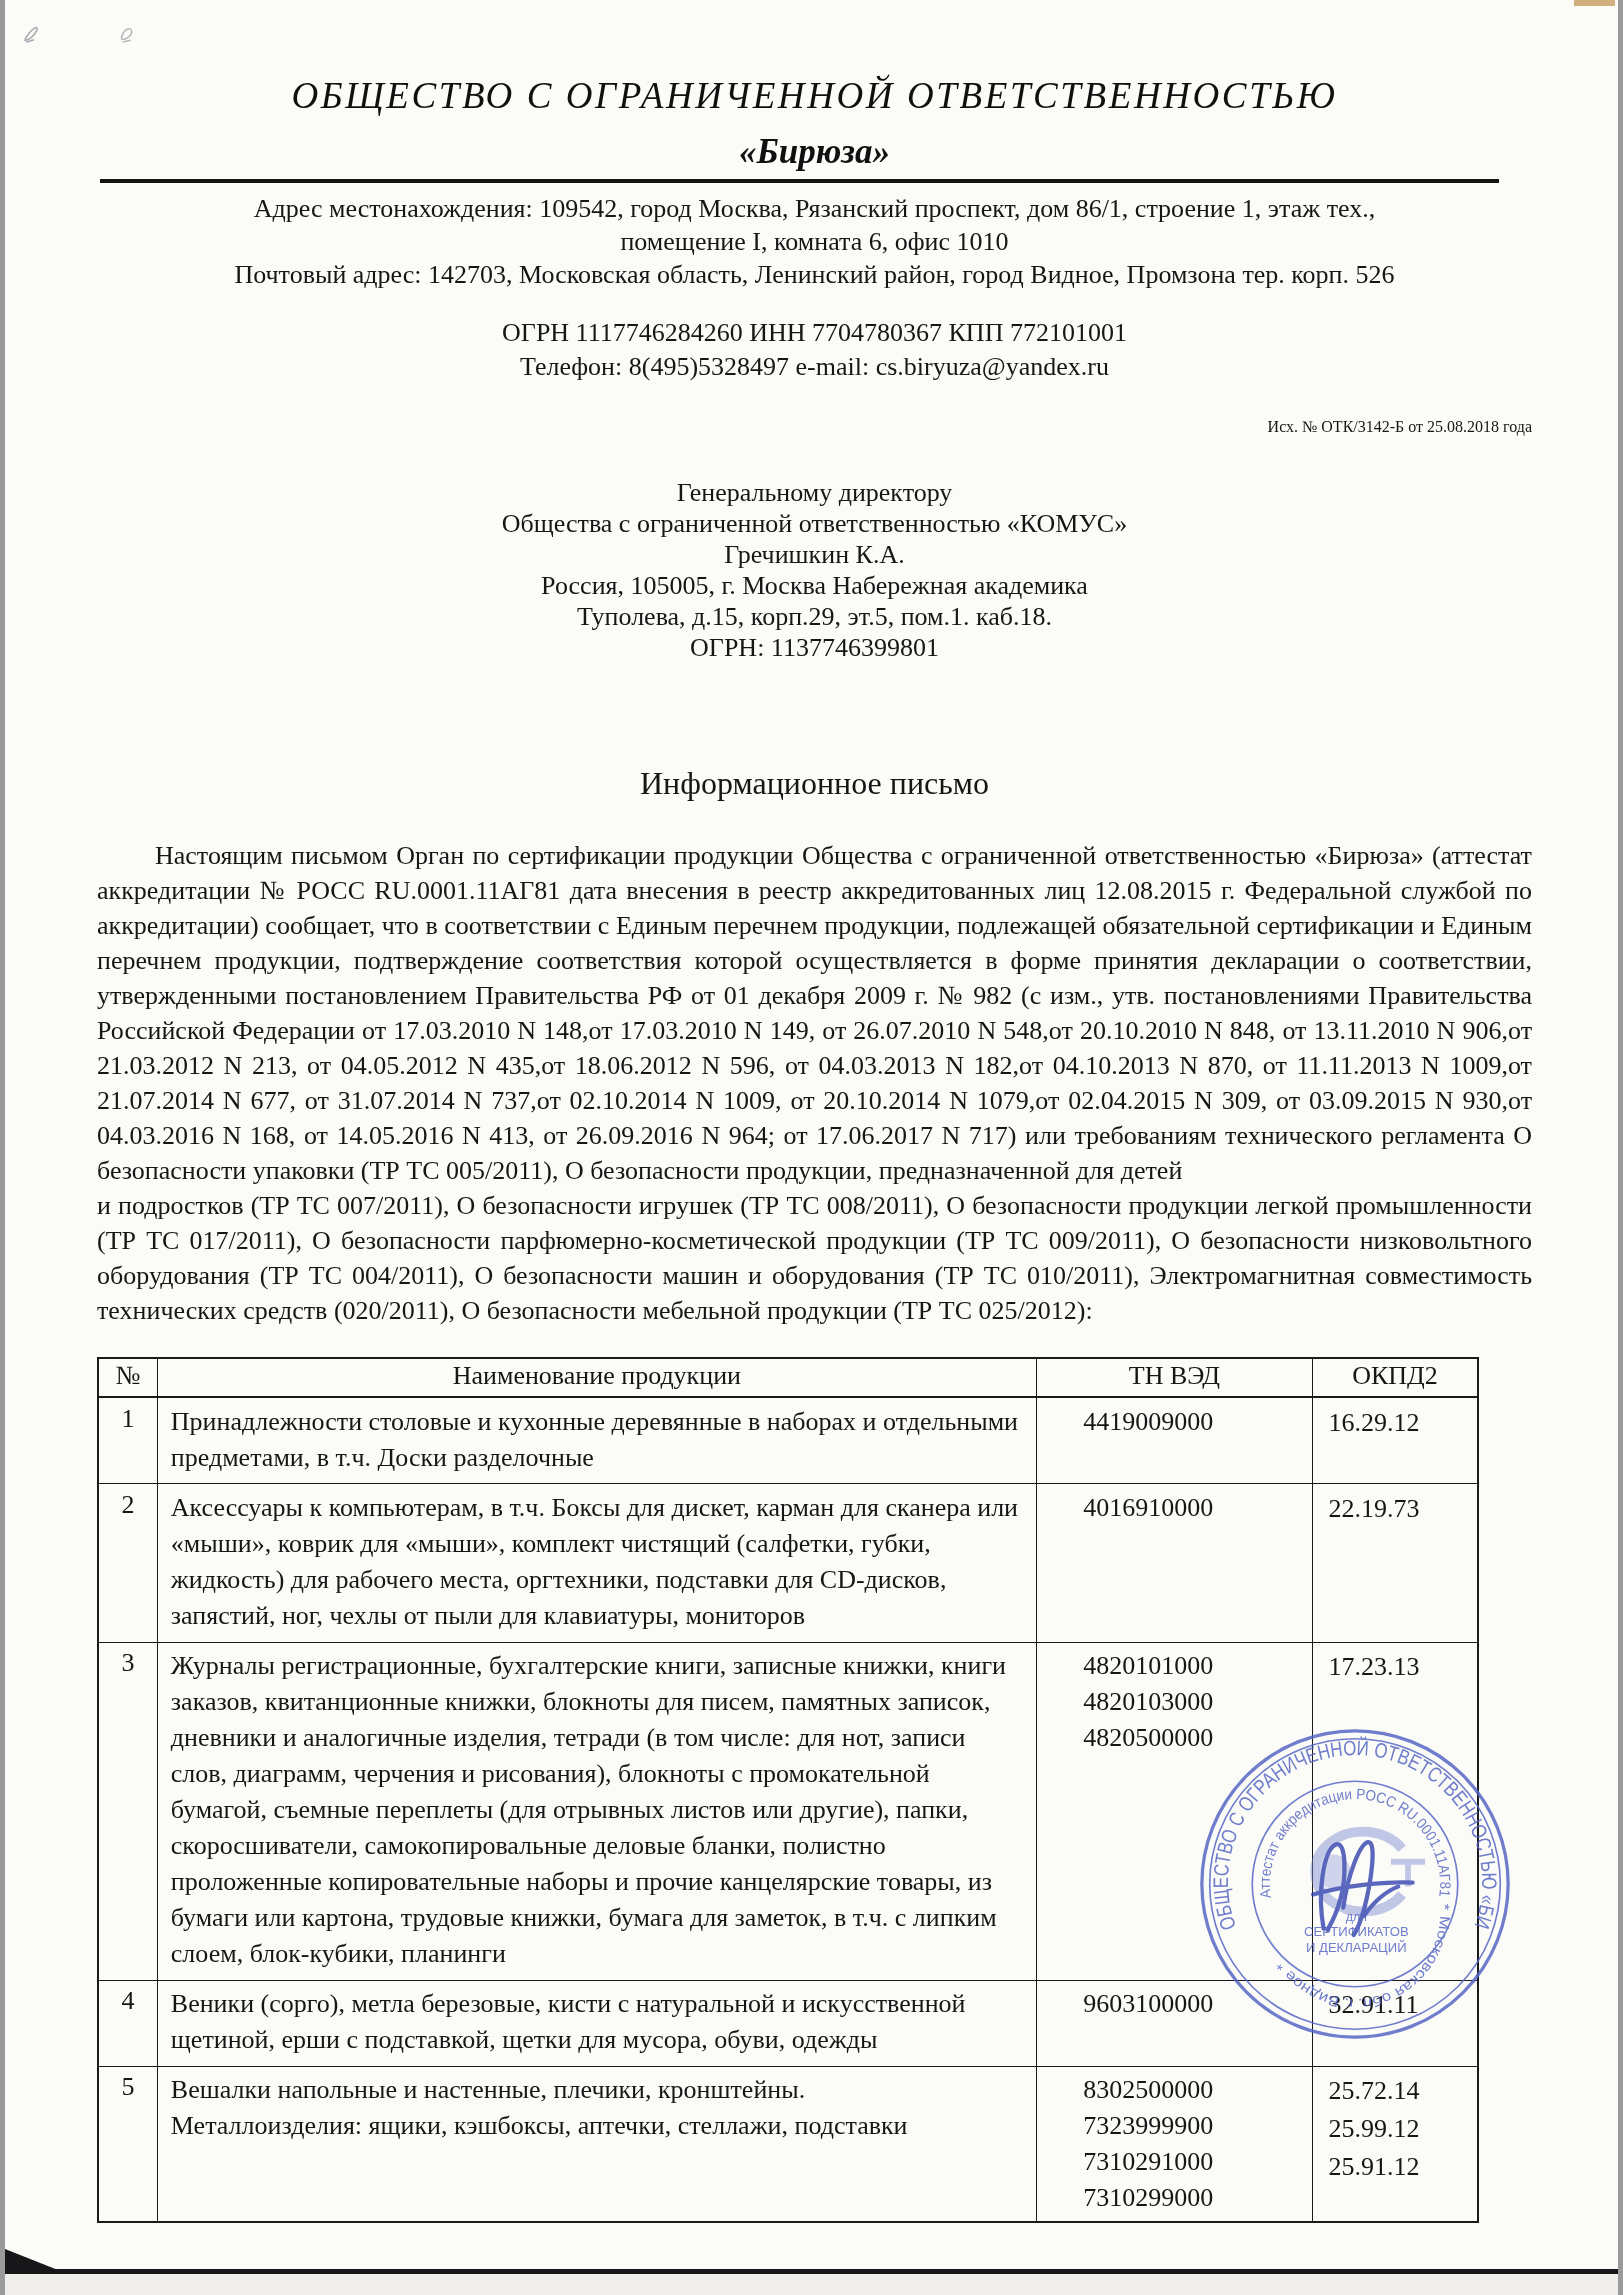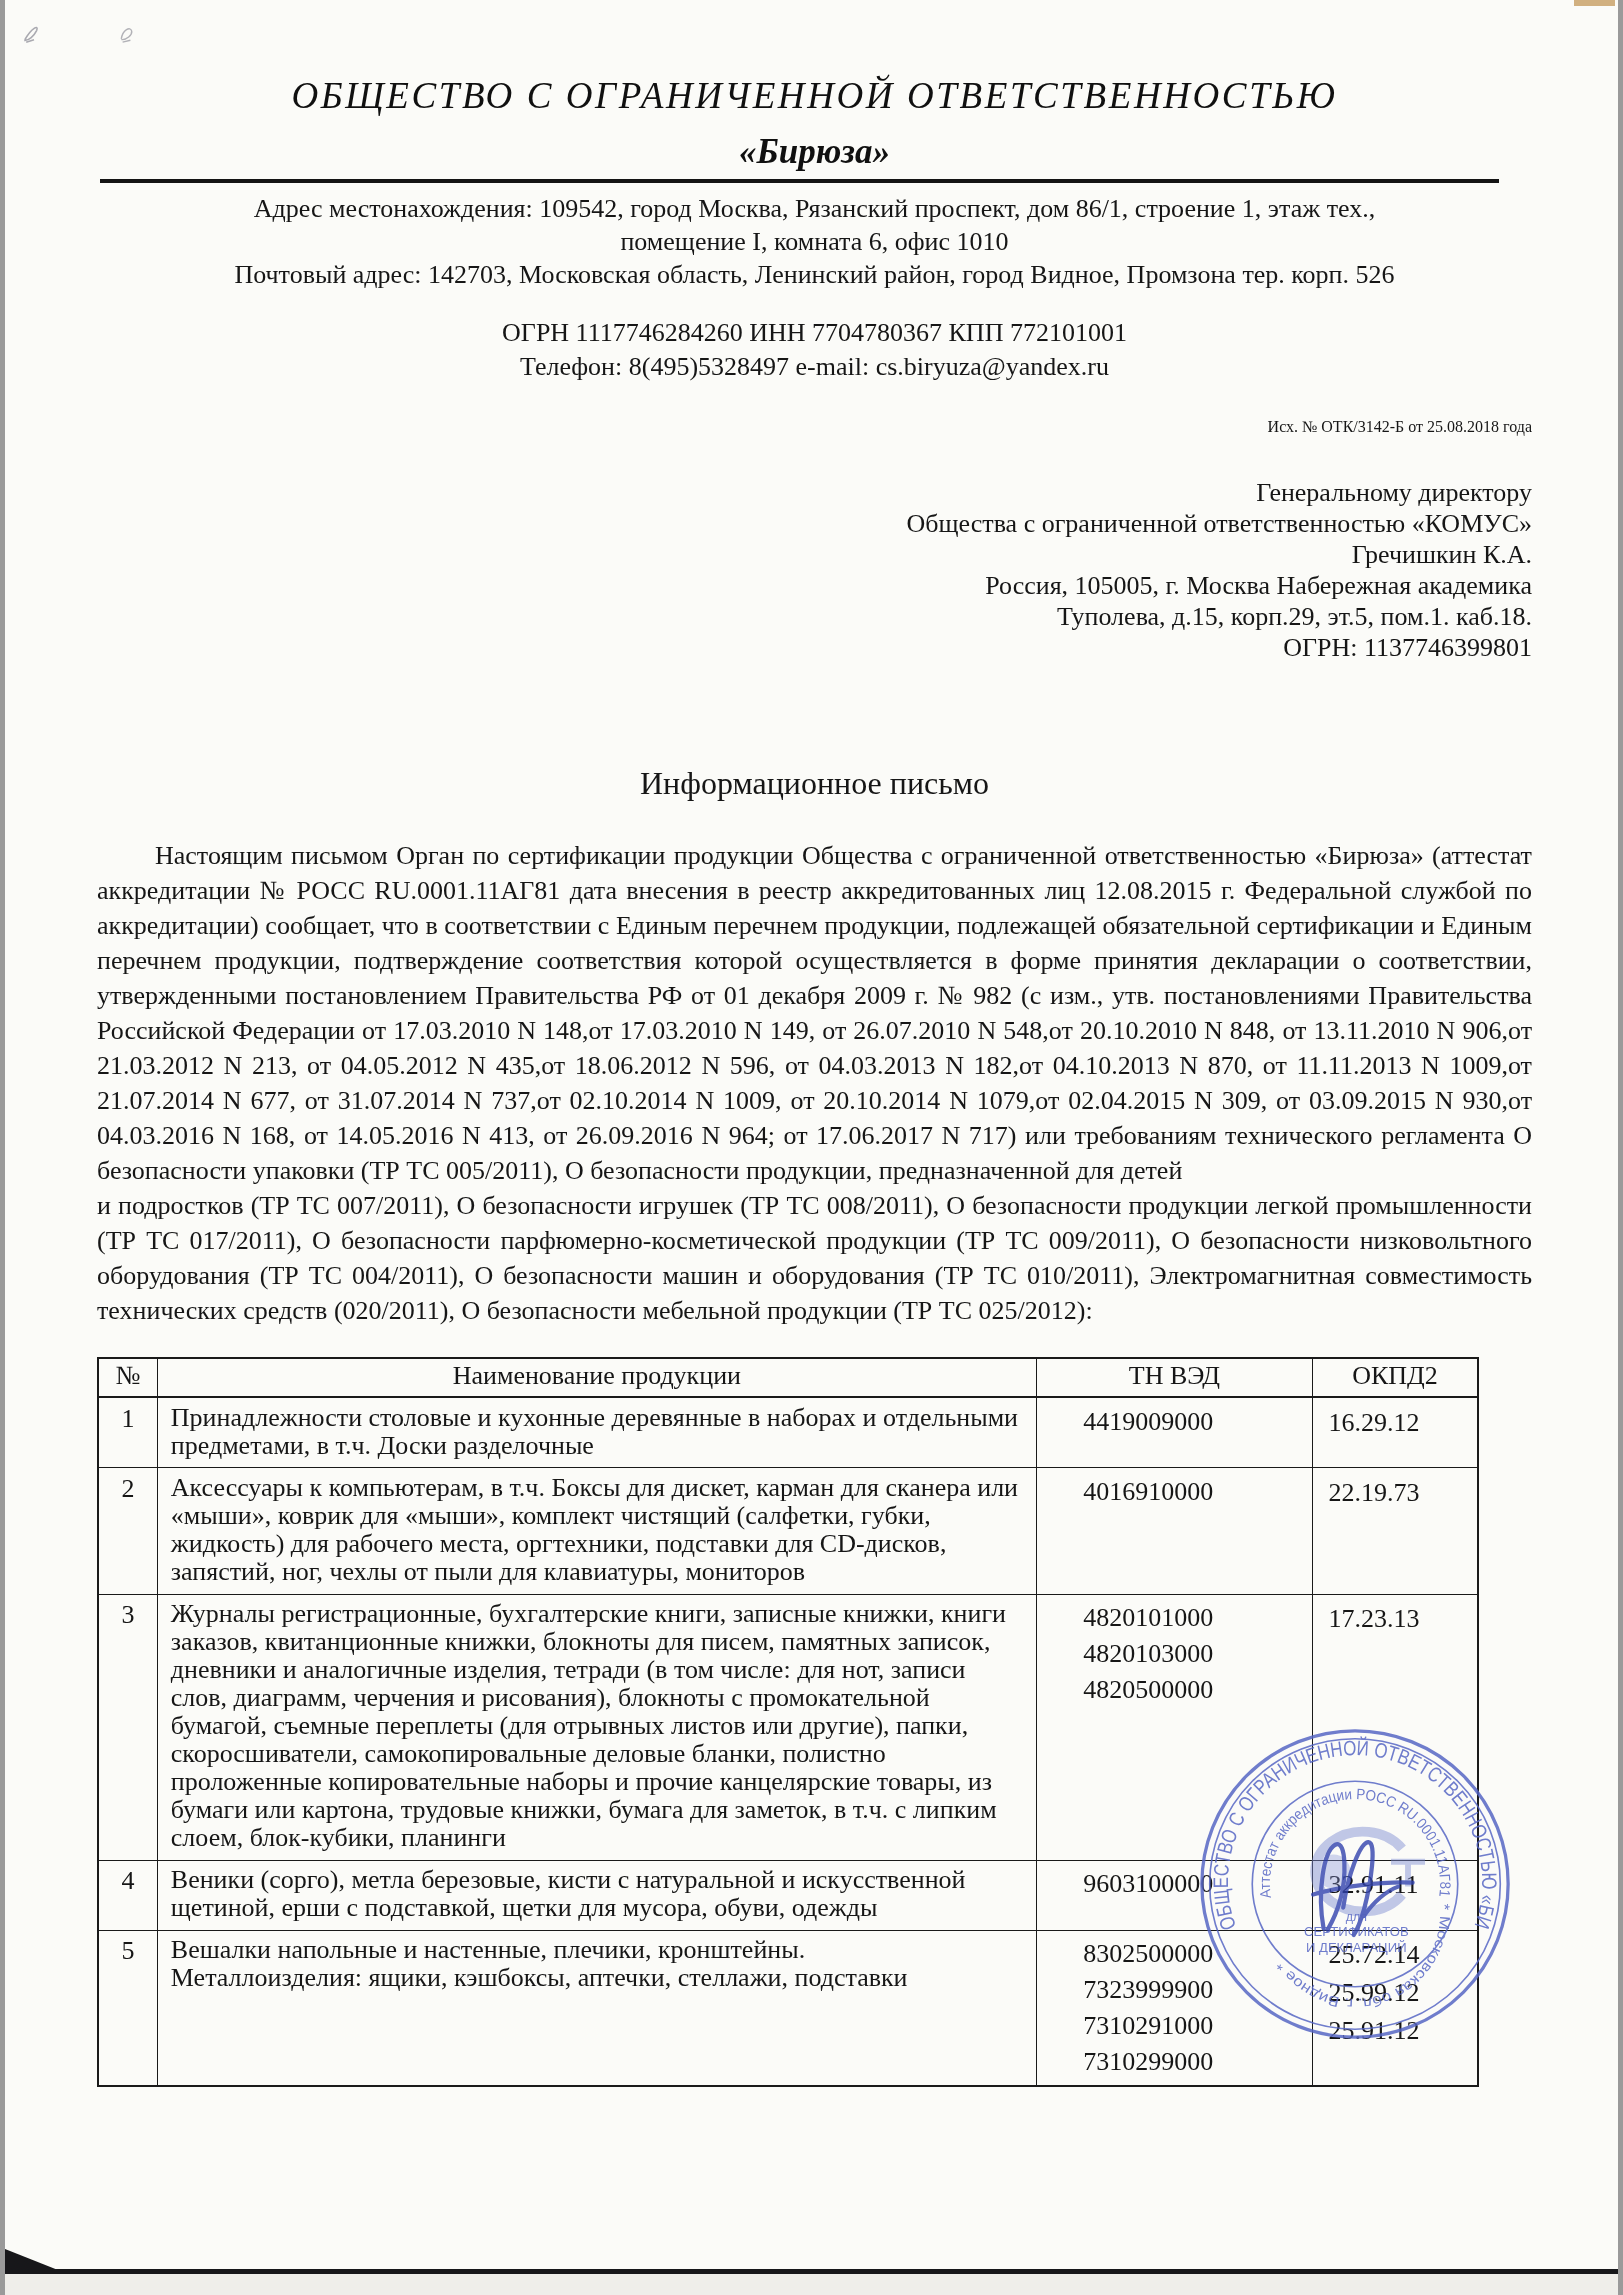--- a/index.html
+++ b/index.html
@@ -52,21 +52,21 @@
 
   
   .outgoing-ref {
     margin-top:27.5px;
     font-size:16px;
     line-height:30px;
     text-align:right;
   }
   .recipient-block {
     margin-top:35px;
-    text-align:right;
+    text-align:center;
     font-size:26px;
     line-height:31px;
   }
 
   
   .letter-title {
     margin-top:105px;
     text-align:center;
     font-size:32px;
     line-height:31px;
@@ -98,21 +98,21 @@
   table.products { border:2.6px solid #1a1a1a; }
   table.products th {
     font-weight:normal;
     text-align:center;
     padding:2.6px 3.9px 5.2px;
     border-bottom:2.6px solid #1a1a1a;
     font-size:26px;
   }
   td.cell-num  { text-align:center; padding-top:5.2px; }
   td.cell-name { padding:5.2px 11.8px 7.9px 13px; }
-  td.cell-name div { line-height:28px; }
+  td.cell-name div { line-height:36px; }
   td.cell-tnved { padding:5.2px 6.5px 5.2px 14.4px; }
   td.cell-tnved div { line-height:36px;margin-left:32px; }
   td.cell-okpd { padding:5.2px 6.5px 5.2px 15.7px; }
   td.cell-okpd div { line-height:38px; }
 
   
   .stamp {
     position:absolute;
     left:1189px; top:1723px;
     width:322px; height:322px;

